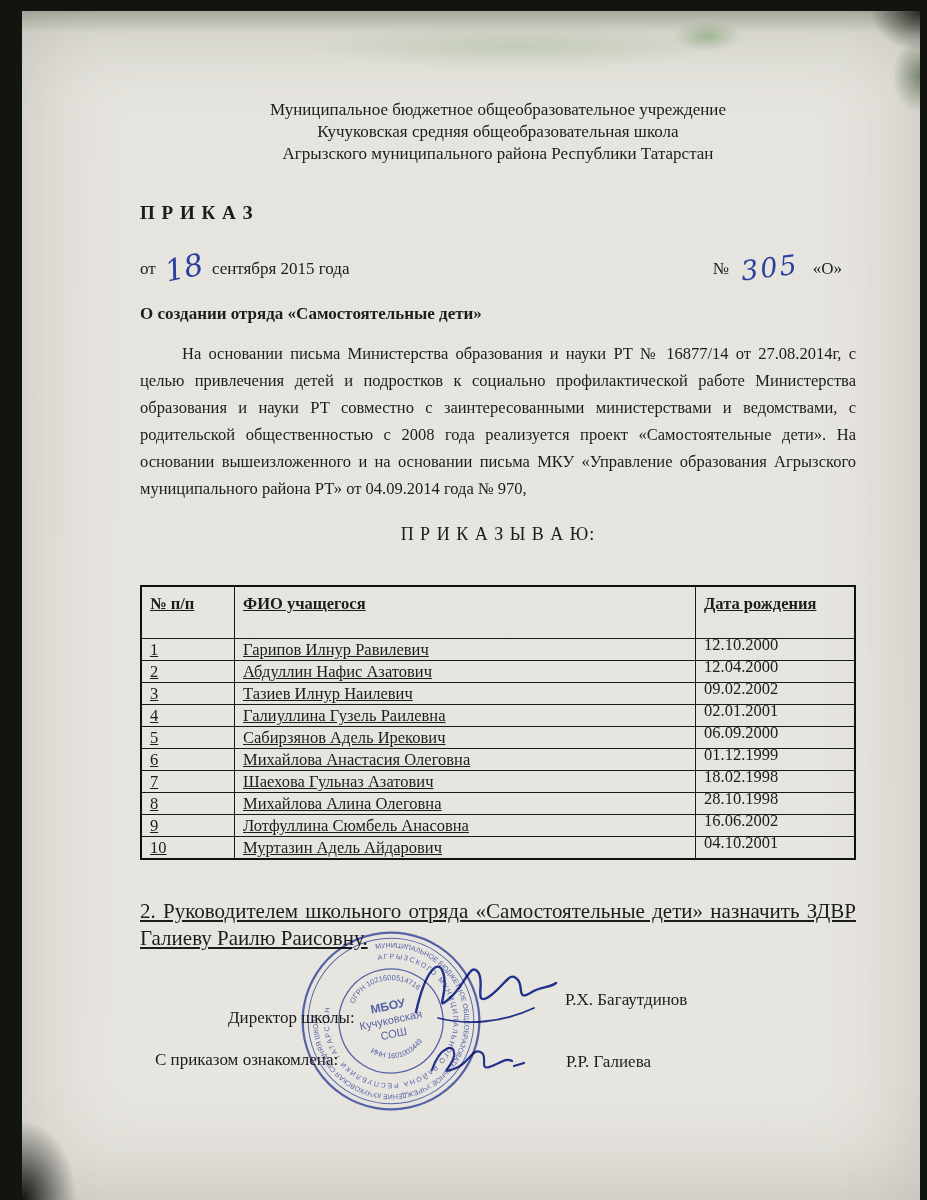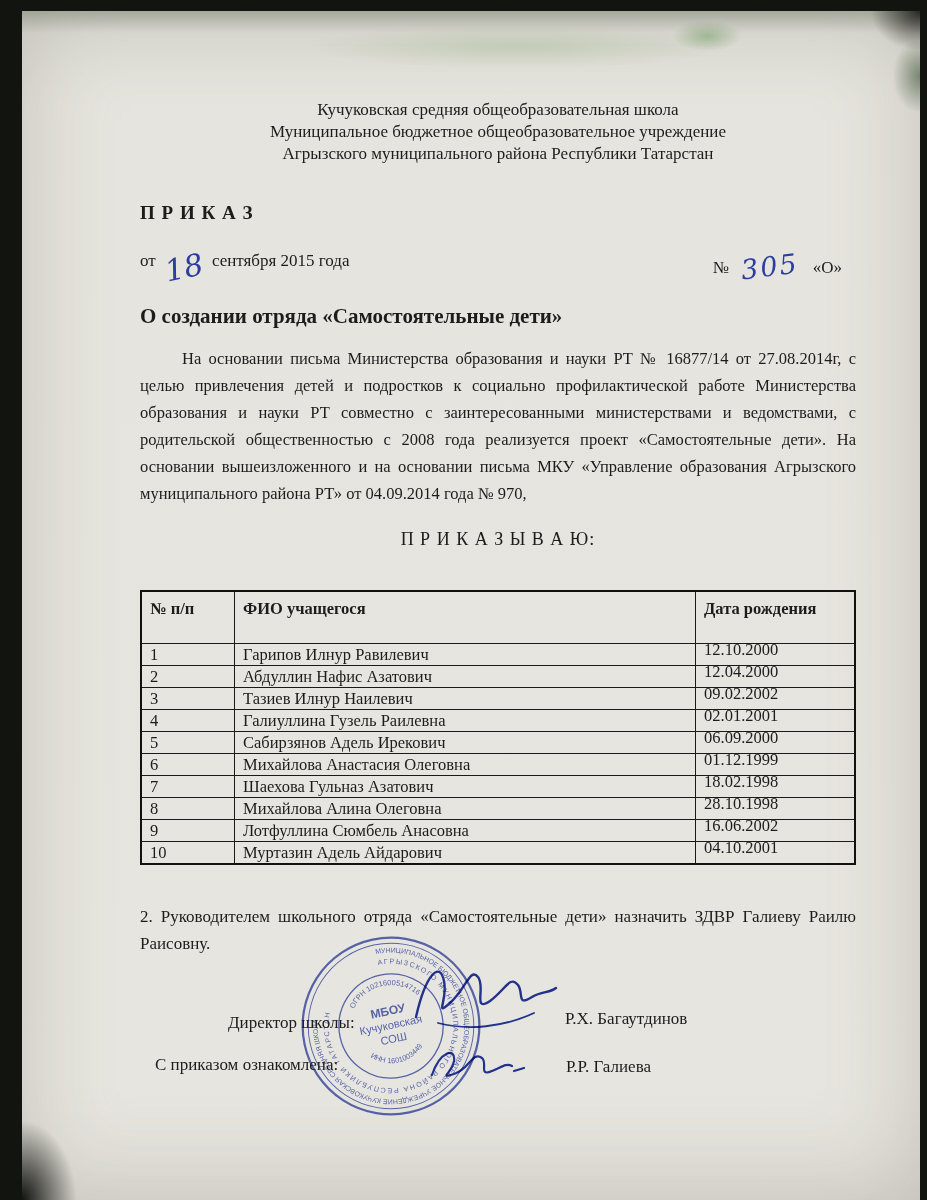--- a/index.html
+++ b/index.html
@@ -23,46 +23,46 @@
   .sm3{right:0;top:30px;width:26px;height:70px;background:radial-gradient(ellipse at right,rgba(30,60,25,.5),transparent 75%);}
   .corner-bl{position:absolute;left:0;bottom:0;width:55px;height:80px;background:radial-gradient(ellipse at left bottom,rgba(8,10,6,.95),transparent 70%);}
   .corner-tr{position:absolute;right:0;top:0;width:50px;height:40px;background:radial-gradient(ellipse at right top,rgba(8,10,6,.8),transparent 70%);}
   .topshade{position:absolute;left:0;top:0;right:0;height:22px;background:linear-gradient(rgba(40,55,30,.25),transparent);}
 
   .content{position:absolute;left:118px;top:0;width:716px;}
 
   .org-block{margin-top:88px;text-align:center;font-size:17px;line-height:22px;}
   .doc-title{margin-top:37px;text-align:left;font-weight:bold;font-size:19px;letter-spacing:1px;}
 
-  .date-line{margin-top:26px;display:flex;align-items:flex-start;font-size:17px;line-height:22px;}
+  .date-line{margin-top:26px;display:flex;align-items:flex-end;font-size:17px;line-height:22px;}
   .date-right{margin-left:auto;margin-right:14px;display:flex;align-items:baseline;}
   .hand{font-family:"DejaVu Serif",serif;font-style:italic;color:#2b3f9e;line-height:1;}
   .hand-day{font-size:30px;display:inline-block;transform:rotate(-12deg);margin:0 9px;position:relative;top:3px;}
   .hand-num{font-size:27px;display:inline-block;transform:rotate(-7deg);margin:0 14px 0 12px;letter-spacing:2px;position:relative;top:3px;}
 
-  .subject{margin-top:24px;font-weight:bold;font-size:21px;}
+  .subject{margin-top:24px;font-weight:bold;font-size:17px;}
   .body-par{margin:16px 0 0 0;text-align:justify;text-indent:42px;font-size:16.5px;line-height:27px;}
   .order-heading{margin-top:22px;text-align:center;font-size:18px;letter-spacing:1px;}
   .item1{margin-top:27px;font-size:17px;}
 
-  table.roster{margin-top:40px;width:100%;border-collapse:collapse;font-size:16.5px;}
+  table.roster{margin-top:40px;width:100%;border-collapse:collapse;font-size:16.5px;text-decoration:underline;}
   table.roster th,table.roster td{border:1.6px solid #1a1a1a;padding:0 8px;text-align:left;font-weight:normal;}
   table.roster th{font-weight:bold;height:44px;vertical-align:top;padding-top:7px;font-size:16.5px;}
   table.roster td{height:21px;line-height:21px;}
   table.roster{border:2px solid #111;}
   .col-num{width:76px;}
   .col-date{width:142px;}
   td.dcell span{display:inline-block;transform:translateY(-5px);}
 
-  .item2{margin:38px 0 0 0;text-align:justify;font-size:17px;line-height:27px;}
+  .item2{margin:38px 0 0 0;text-align:justify;font-size:21px;line-height:27px;text-decoration:underline;}
 
   .sign-area{position:relative;height:205px;margin-top:6px;font-size:17px;}
   .sign-area .lbl,.sign-area .nm{position:absolute;white-space:nowrap;}
   .director-label{left:88px;top:50px;}
-  .director-name{left:425px;top:46px;text-align:right;}
+  .director-name{left:425px;top:32px;text-align:right;}
   .ack-label{left:15px;top:92px;}
   .ack-name{left:426px;top:94px;}
 
   .stamp{position:absolute;left:158px;top:-30px;width:186px;height:186px;transform:rotate(-12deg);opacity:.82;mix-blend-mode:multiply;}
   .sig{position:absolute;mix-blend-mode:multiply;}
   .sig1{left:268px;top:-8px;width:152px;height:82px;}
   .sig2{left:286px;top:80px;width:104px;height:48px;}
 </style>
 </head>
 <body>
@@ -71,22 +71,22 @@
   <div class="topshade smudge"></div>
   <div class="smudge sm1"></div>
   <div class="smudge sm2"></div>
   <div class="smudge sm3"></div>
   <div class="corner-bl"></div>
   <div class="corner-tr"></div>
 
   <div class="content">
 
     <div class="org-block">
+      <div>Муниципальное бюджетное общеобразовательное учреждение</div>
       <div>Кучуковская средняя  общеобразовательная школа</div>
-      <div>Муниципальное бюджетное общеобразовательное учреждение</div>
       <div>Агрызского муниципального района Республики  Татарстан</div>
     </div>
 
     <div class="doc-title">П Р И К А З</div>
 
     <div class="date-line">
       <span>от</span>
       <span class="hand hand-day">18</span>
       <span>сентября  2015 года</span>
       <span class="date-right">

